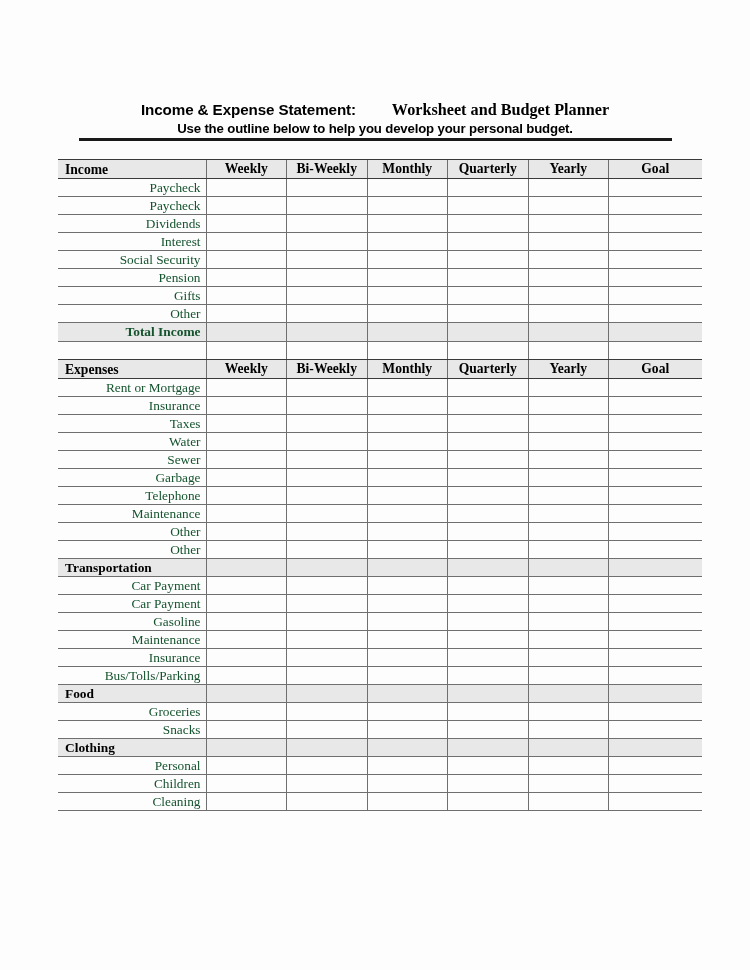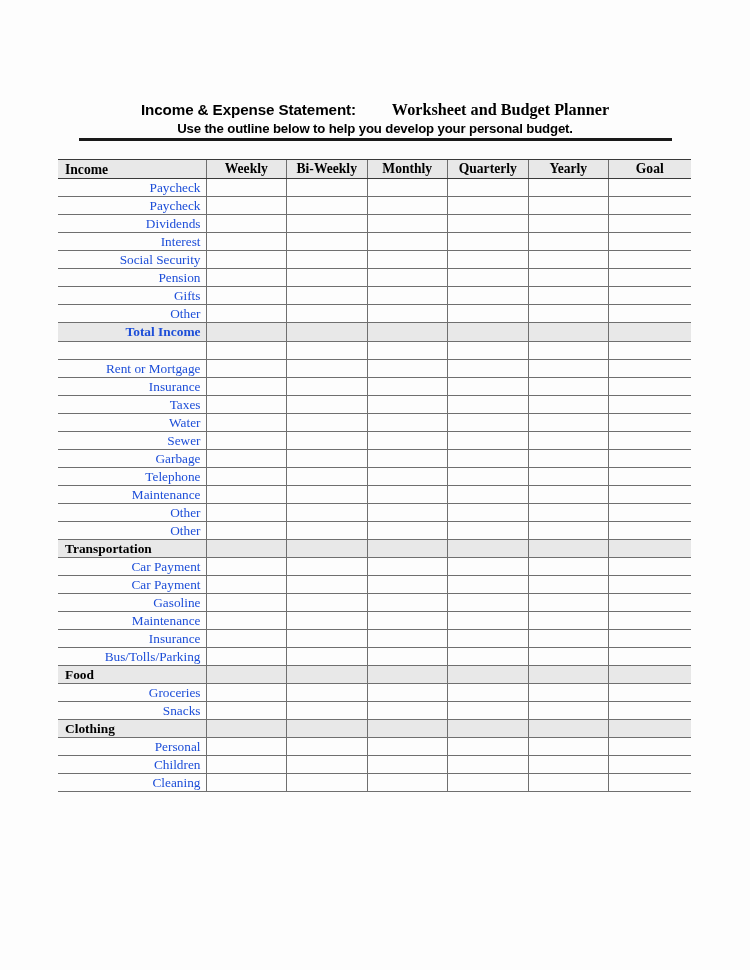--- a/index.html
+++ b/index.html
@@ -92,25 +92,25 @@
   table.sheet th.last {
     border-right: none;
   }
 
   .lbl {
     width: 148px;
     text-align: right;
     padding-right: 5px !important;
     font-size: 13.3px;
     line-height: 17px;
-    color: #1d4ed8;
+    color: #14532d;
     white-space: nowrap;
   }
   .col { width: 80.5px; }
-  .col-goal { width: 82px; }
+  .col-goal { width: 93px; }
 
   
   tr.hdr td {
     background: #e8e8e8;
     font-weight: bold;
     font-size: 13.6px;
     text-align: center;
     height: 19px;
     border-top: 1px solid #3a3a3a;
     border-bottom: 1px solid #3a3a3a;
@@ -280,20 +280,29 @@
             <td class="col"></td>
             <td class="col"></td>
             <td class="col-goal last"></td>
           </tr>
         </tbody>
     </table>
 
     <div>
       <table class="sheet" id="expense-table">
         <tbody id="expense-body">
+            <tr class="hdr">
+              <td class="lbl">Expenses</td>
+              <td class="col">Weekly</td>
+              <td class="col">Bi-Weekly</td>
+              <td class="col">Monthly</td>
+              <td class="col">Quarterly</td>
+              <td class="col">Yearly</td>
+              <td class="col-goal last">Goal</td>
+            </tr>
             <tr>
               <td class="lbl">Rent or Mortgage</td>
               <td class="col"></td>
               <td class="col"></td>
               <td class="col"></td>
               <td class="col"></td>
               <td class="col"></td>
               <td class="col-goal last"></td>
             </tr>
             <tr>

